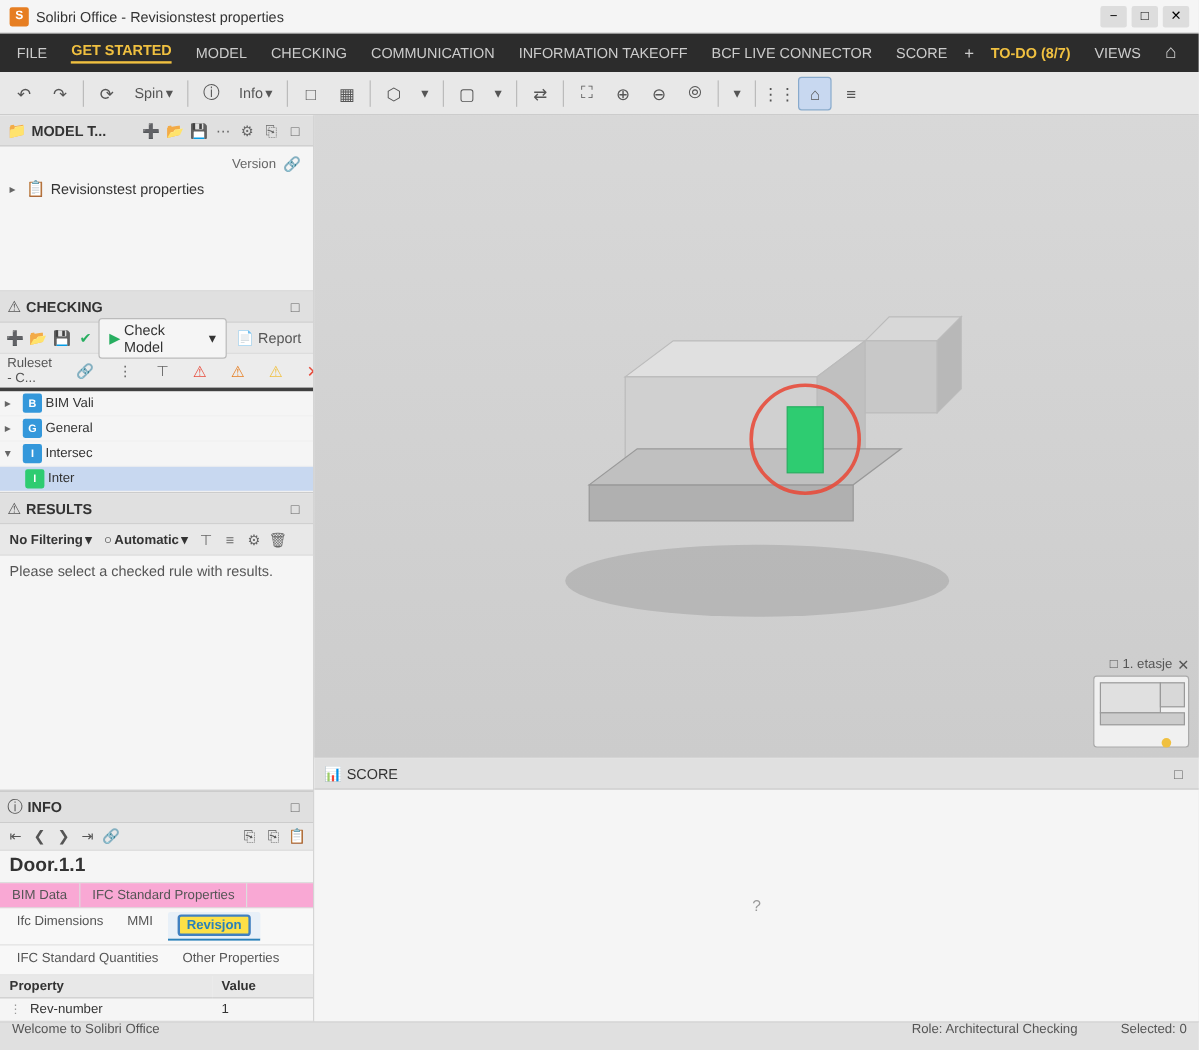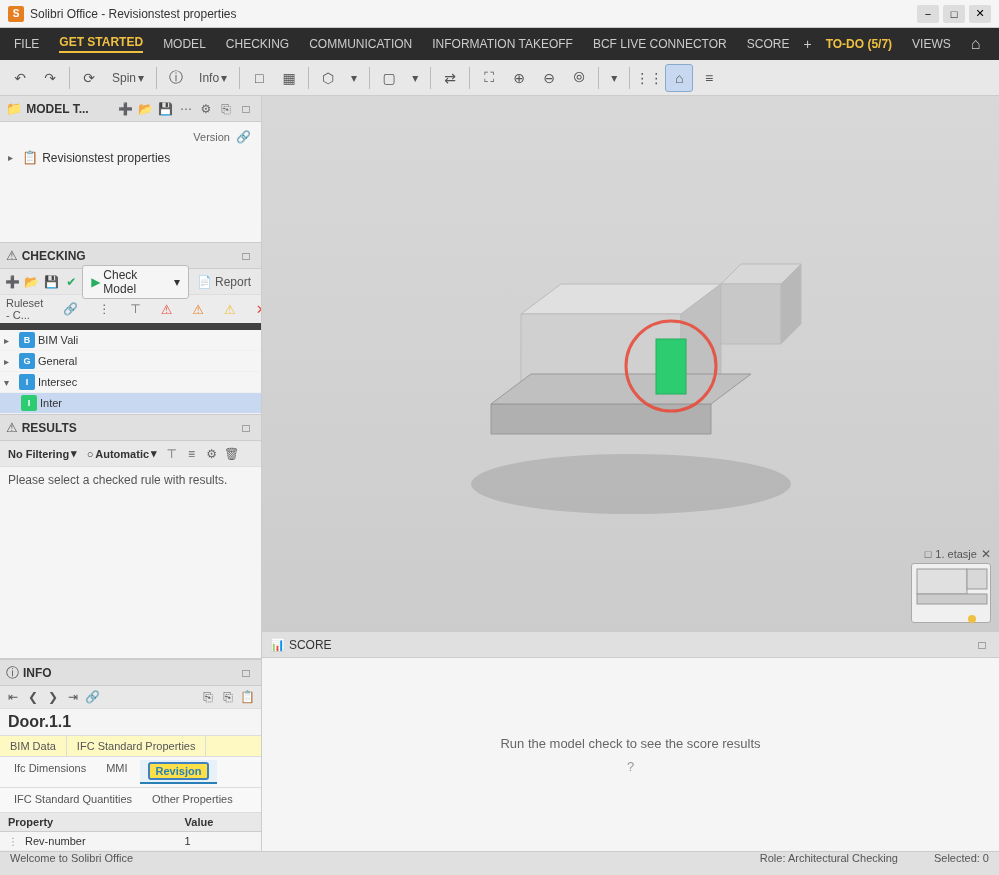--- a/index.html
+++ b/index.html
@@ -51,40 +51,40 @@
     .tree-label { color: #333; }
     .version-row { display: flex; align-items: center; justify-content: flex-end; padding: 2px 8px; gap: 5px; color: #666; font-size: 11px; }
 
     
     .checking-section { flex-shrink: 0; }
     .checking-toolbar { background: #e8e8e8; height: 26px; display: flex; align-items: center; padding: 0 4px; gap: 2px; border-bottom: 1px solid #ddd; }
     .check-model-btn { display: flex; align-items: center; gap: 3px; padding: 2px 8px; background: #f5f5f5; border: 1px solid #bbb; border-radius: 3px; cursor: pointer; font-size: 12px; }
     .report-btn { display: flex; align-items: center; gap: 3px; padding: 2px 6px; font-size: 12px; cursor: pointer; color: #555; }
 
     
-    .ruleset-header { display: flex; align-items: center; gap: 20px; padding: 2px 6px; background: #ececec; border-bottom: 7px solid #404040; font-size: 11px; color: #555; }
+    .ruleset-header { display: flex; align-items: center; gap: 20px; padding: 2px 6px; background: #ececec; border-bottom: 3px solid #404040; font-size: 11px; color: #555; }
     .ruleset-table { font-size: 11px; }
     .ruleset-row { display: flex; align-items: center; padding: 2px 4px; gap: 3px; cursor: pointer; border-bottom: 1px solid #f0f0f0; }
     .ruleset-row.selected { background: #c8d8f0; }
     .ruleset-arrow { width: 12px; font-size: 10px; color: #666; }
     .ruleset-icon { width: 16px; height: 16px; background: #3498db; border-radius: 2px; display: flex; align-items: center; justify-content: center; color: white; font-size: 9px; font-weight: bold; }
     .ruleset-label { flex: 1; font-size: 11px; color: #333; }
 
     
     .results-section { flex: 1; display: flex; flex-direction: column; min-height: 0; }
     .results-toolbar { background: #e8e8e8; height: 26px; display: flex; align-items: center; padding: 0 4px; gap: 2px; border-bottom: 1px solid #ddd; flex-shrink: 0; }
     .filter-dropdown { display: flex; align-items: center; gap: 2px; font-size: 11px; color: #333; cursor: pointer; padding: 2px 4px; border-radius: 2px; font-weight: bold; }
     .results-body { padding: 6px 8px; color: #555; font-size: 12px; flex: 1; }
 
     
     .info-section { border-top: 1px solid #ccc; flex-shrink: 0; }
     .info-nav { display: flex; align-items: center; padding: 2px 4px; gap: 2px; background: #e8e8e8; border-bottom: 1px solid #ddd; }
     .nav-btn { width: 18px; height: 18px; display: flex; align-items: center; justify-content: center; cursor: pointer; font-size: 12px; color: #555; border-radius: 2px; }
     .info-title { padding: 4px 8px; font-size: 16px; font-weight: bold; color: #333; border-bottom: 1px solid #ddd; }
-    .info-tabs { display: flex; border-bottom: 1px solid #ddd; background: #fef9c3; }
+    .info-tabs { display: flex; border-bottom: 1px solid #ddd; background: #f9a8d4; }
     .info-tab { padding: 4px 10px; font-size: 11px; cursor: pointer; border-right: 1px solid #ddd; color: #555; }
     .info-sub-tabs { display: flex; padding: 3px 6px; gap: 4px; background: #f8f8f8; border-bottom: 1px solid #ddd; flex-wrap: wrap; }
     .info-sub-tab { padding: 2px 8px; font-size: 11px; cursor: pointer; border-bottom: 2px solid transparent; color: #555; }
     .info-sub-tab.active { color: #2980b9; border-bottom-color: #2980b9; font-weight: bold; background: #e8f0f8; border-radius: 2px 2px 0 0; }
     .info-table { width: 100%; border-collapse: collapse; font-size: 11px; }
     .info-table th { background: #e8e8e8; padding: 3px 8px; text-align: left; border-bottom: 1px solid #ccc; font-weight: bold; color: #333; }
     .info-table td { padding: 3px 8px; border-bottom: 1px solid #eee; }
 
     
     .right-panel { flex: 1; display: flex; flex-direction: column; background: #e8e8e8; }
@@ -131,21 +131,21 @@
 <div class="menu-bar">
   <span class="menu-item">FILE</span>
   <span class="menu-item active">GET STARTED</span>
   <span class="menu-item">MODEL</span>
   <span class="menu-item">CHECKING</span>
   <span class="menu-item">COMMUNICATION</span>
   <span class="menu-item">INFORMATION TAKEOFF</span>
   <span class="menu-item">BCF LIVE CONNECTOR</span>
   <span class="menu-item">SCORE</span>
   <span class="menu-plus">+</span>
-  <span class="menu-item todo">TO-DO (5/7)</span>
+  <span class="menu-item todo">TO-DO (8/7)</span>
   <span class="menu-item">VIEWS</span>
   <span class="menu-item home">⌂</span>
 </div>
 
 <div class="toolbar">
   <button class="tb-btn">↶</button>
   <button class="tb-btn">↷</button>
   <div class="tb-separator"></div>
   <button class="tb-btn">⟳</button>
   <div class="tb-dropdown">
@@ -413,21 +413,20 @@
     </div>
 
     <div class="score-panel">
       <div class="score-header">
         <span>📊</span>
         <span>SCORE</span>
         <div style="flex:1"></div>
         <span class="panel-icon-btn">□</span>
       </div>
       <div class="score-body">
-        <span class="score-msg">Run the model check to see the score results</span>
         <span class="score-help">?</span>
       </div>
     </div>
 
   </div>
 
 </div>
 
 <div class="status-bar">
   <span class="status-left">Welcome to Solibri Office</span>

